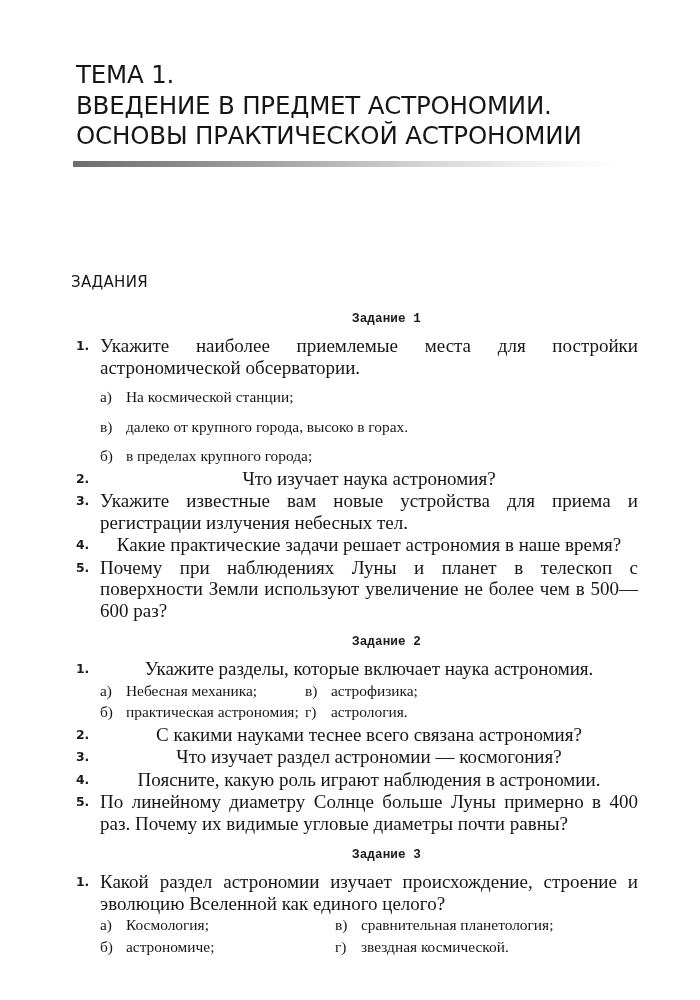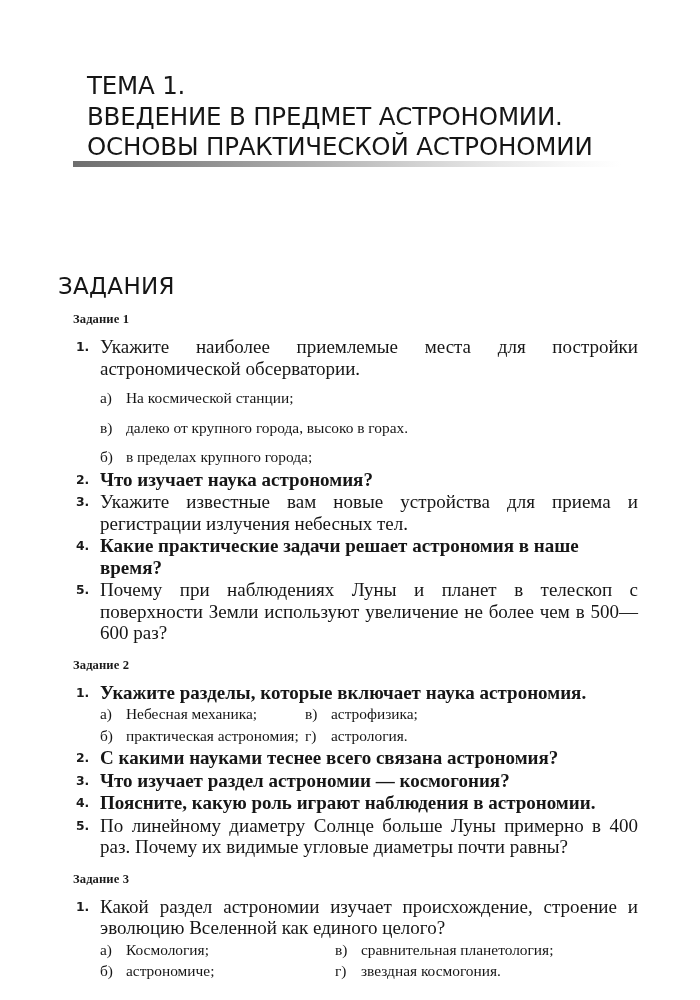--- a/index.html
+++ b/index.html
@@ -32,21 +32,21 @@
     top: 56px;
     width: 560px;
   }
   .chapter-title {
     font-family: "DejaVu Sans", "Liberation Sans", sans-serif;
     font-weight: 400;
     font-size: 24.5px;
     line-height: 30.5px;
     letter-spacing: -0.2px;
     color: #161616;
-    margin: 15px;
+    margin: 4px;
     white-space: pre-line;
   }
   .title-rule {
     position: absolute;
     left: 73px;
     top: 161px;
     width: 548px;
     height: 6px;
     background: linear-gradient(to right,
                 #6e6e6e 0%,
@@ -55,46 +55,47 @@
                 #b4b4b4 46%,
                 #d2d2d2 63%,
                 #e9e9e9 78%,
                 #f7f7f7 90%,
                 #ffffff 100%);
   }
 
   
   .section-heading {
     position: absolute;
-    left: 58px;
+    left: 71px;
     top: 273px;
     font-family: "DejaVu Sans", "Liberation Sans", sans-serif;
     font-weight: 400;
-    font-size: 23px;
+    font-size: 15px;
     letter-spacing: 0.3px;
     color: #161616;
   }
 
   
   .tasks {
     position: absolute;
     left: 0;
     top: 312px;
     width: 700px;
   }
   .task {
     margin-bottom: 8px;
   }
   .task-title {
-    font-family: Liberation Serif, serif;
+    font-family: Liberation Mono, monospace;
     font-weight: 700;
     font-size: 12.6px;
     letter-spacing: 0.1px;
     color: #1a1a1a;
     margin: 0 0 9px 73px;
+    text-align: center;
   }
 
   ol.qlist {
     list-style: none;
     margin: 0;
     padding: 0;
   }
   .qitem {
     position: relative;
     margin: 0 0 1px 0;
@@ -114,22 +115,21 @@
   }
   .qtext {
     font-family: "Liberation Serif", "DejaVu Serif", serif;
     font-size: 19px;
     line-height: 21.5px;
     color: #161616;
     text-align: justify;
     text-justify: inter-word;
   }
   .qtext.nojustify {
-    text-align: left;
-    font-weight: bold;
+    text-align: center;
   }
 
   
   .opts {
     margin: 0;
     padding: 0;
     list-style: none;
   }
   .opt-row {
     display: flex;
@@ -276,21 +276,21 @@
                   <span class="opt-text">сравнительная планетология;</span>
                 </span>
               </li>
               <li class="opt-row">
                 <span class="opt opt-col-a">
                   <span class="opt-label">б)</span>
                   <span class="opt-text">астрономиче;</span>
                 </span>
                 <span class="opt opt-col-b">
                   <span class="opt-label">г)</span>
-                  <span class="opt-text">звездная космогония.</span>
+                  <span class="opt-text">звездная космической.</span>
                 </span>
               </li>
             </ul>
           </li>
         </ol>
       </section>
       <div class="spacer-sm"></div>
     </div>
 
 </div>

